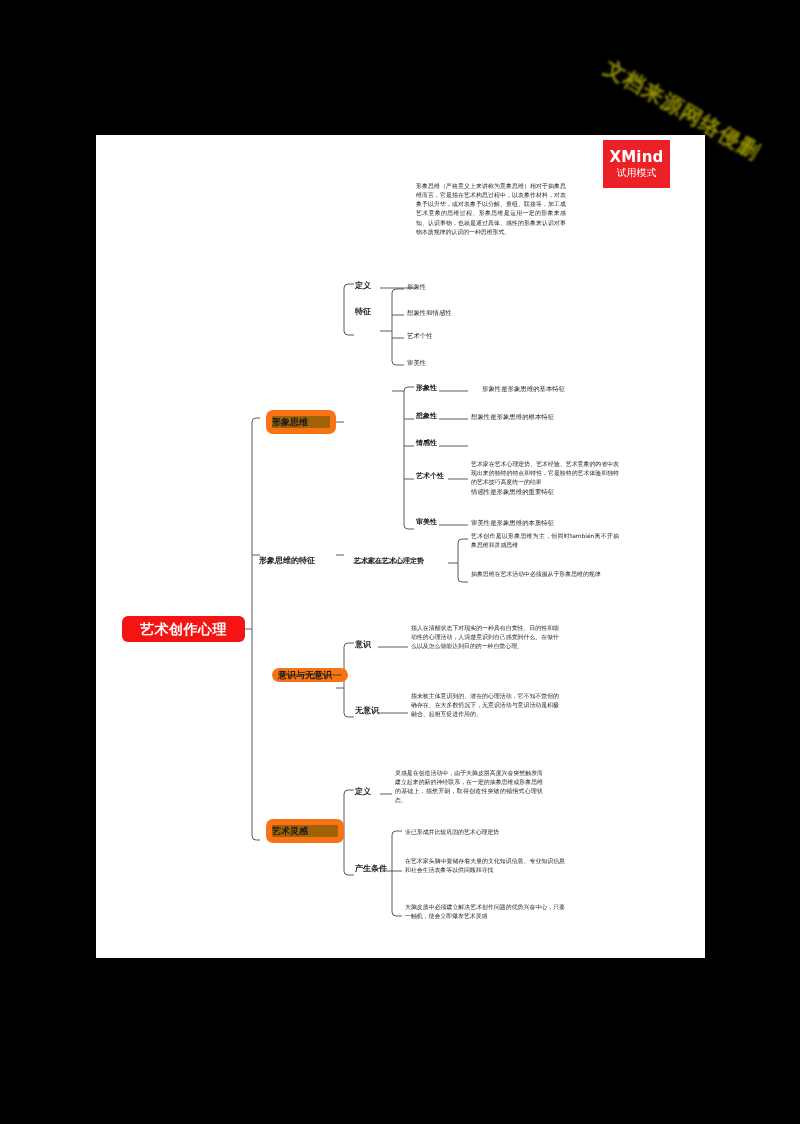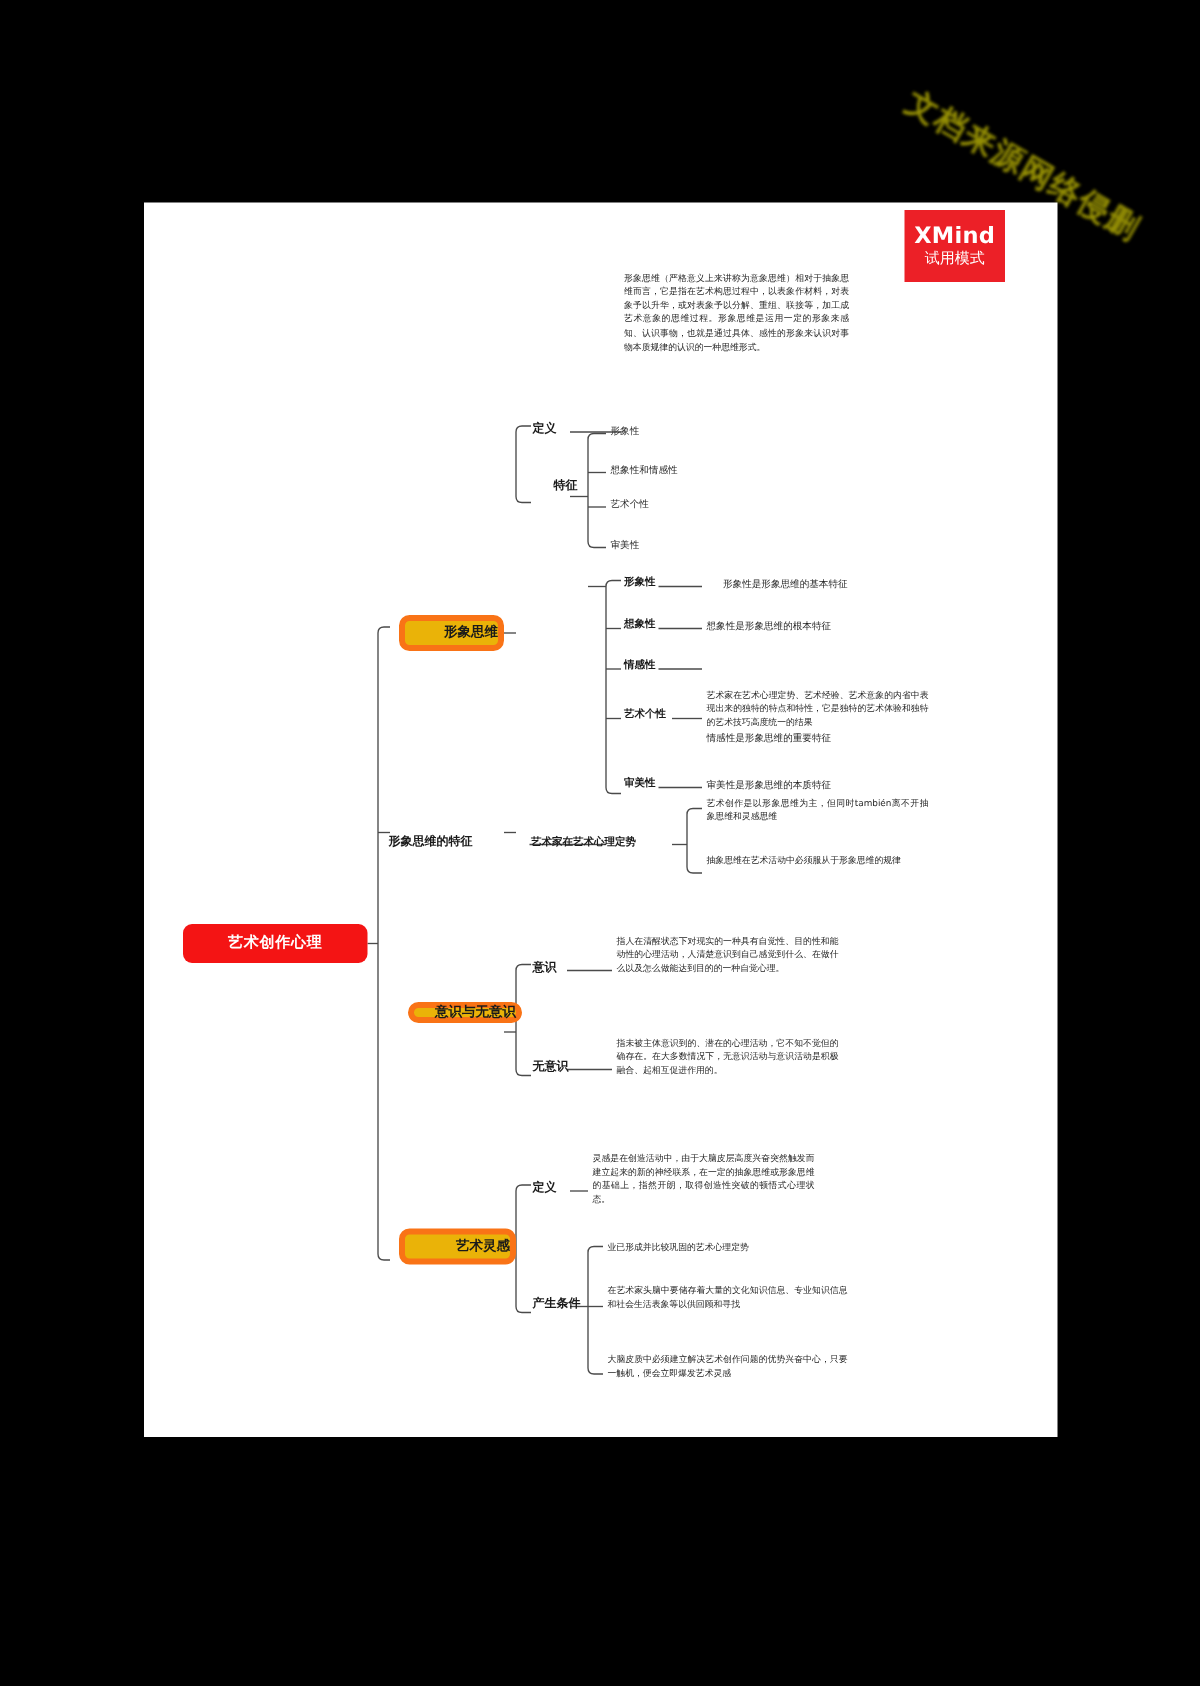--- a/index.html
+++ b/index.html
@@ -96,40 +96,40 @@
   .node {
     position: absolute;
     box-sizing: border-box;
   }
 
   
   .node.root {
     background: #f41414;
     color: #ffffff;
     border-radius: 6px;
-    font-size: 10px;
+    font-size: 14px;
     font-weight: bold;
     letter-spacing: .5px;
     display: flex;
     align-items: center;
     justify-content: center;
     line-height: 1;
   }
 
   
   .node.boxed {
-    border: 4px solid #f97316;
+    border: 6px solid #f97316;
     border-radius: 7px;
-    background: #eab308;
+    background: #a16207;
     color: #1a1a1a;
     font-size: 9px;
     font-weight: bold;
     display: flex;
     align-items: center;
-    justify-content: flex-end;
+    justify-content: flex-start;
     line-height: 1;
   }
 
   
   .node.label {
     color: #1a1a1a;
     font-size: 8px;
     font-weight: bold;
     line-height: 1.15;
     display: flex;
@@ -251,21 +251,21 @@
     </div>
 
     <div class="node label" style="left:259px; top:146px;">
       <span>定义</span>
     </div>
 
     <div class="node note" style="left:320px; top:47px; width:150px;">
       <span>形象思维（严格意义上来讲称为意象思维）相对于抽象思维而言，它是指在艺术构思过程中，以表象作材料，对表象予以升华，或对表象予以分解、重组、联接等，加工成艺术意象的思维过程。形象思维是运用一定的形象来感知、认识事物，也就是通过具体、感性的形象来认识对事物本质规律的认识的一种思维形式。</span>
     </div>
 
-    <div class="node label" style="left:259px; top:184px;margin-left:14px;">
+    <div class="node label" style="left:259px; top:172px;">
       <span>特征</span>
     </div>
 
     <div class="node leaf" style="left:311px; top:148px;">
       <span>形象性</span>
     </div>
     <div class="node leaf" style="left:311px; top:174px;">
       <span>想象性和情感性</span>
     </div>
     <div class="node leaf" style="left:311px; top:197px;">

